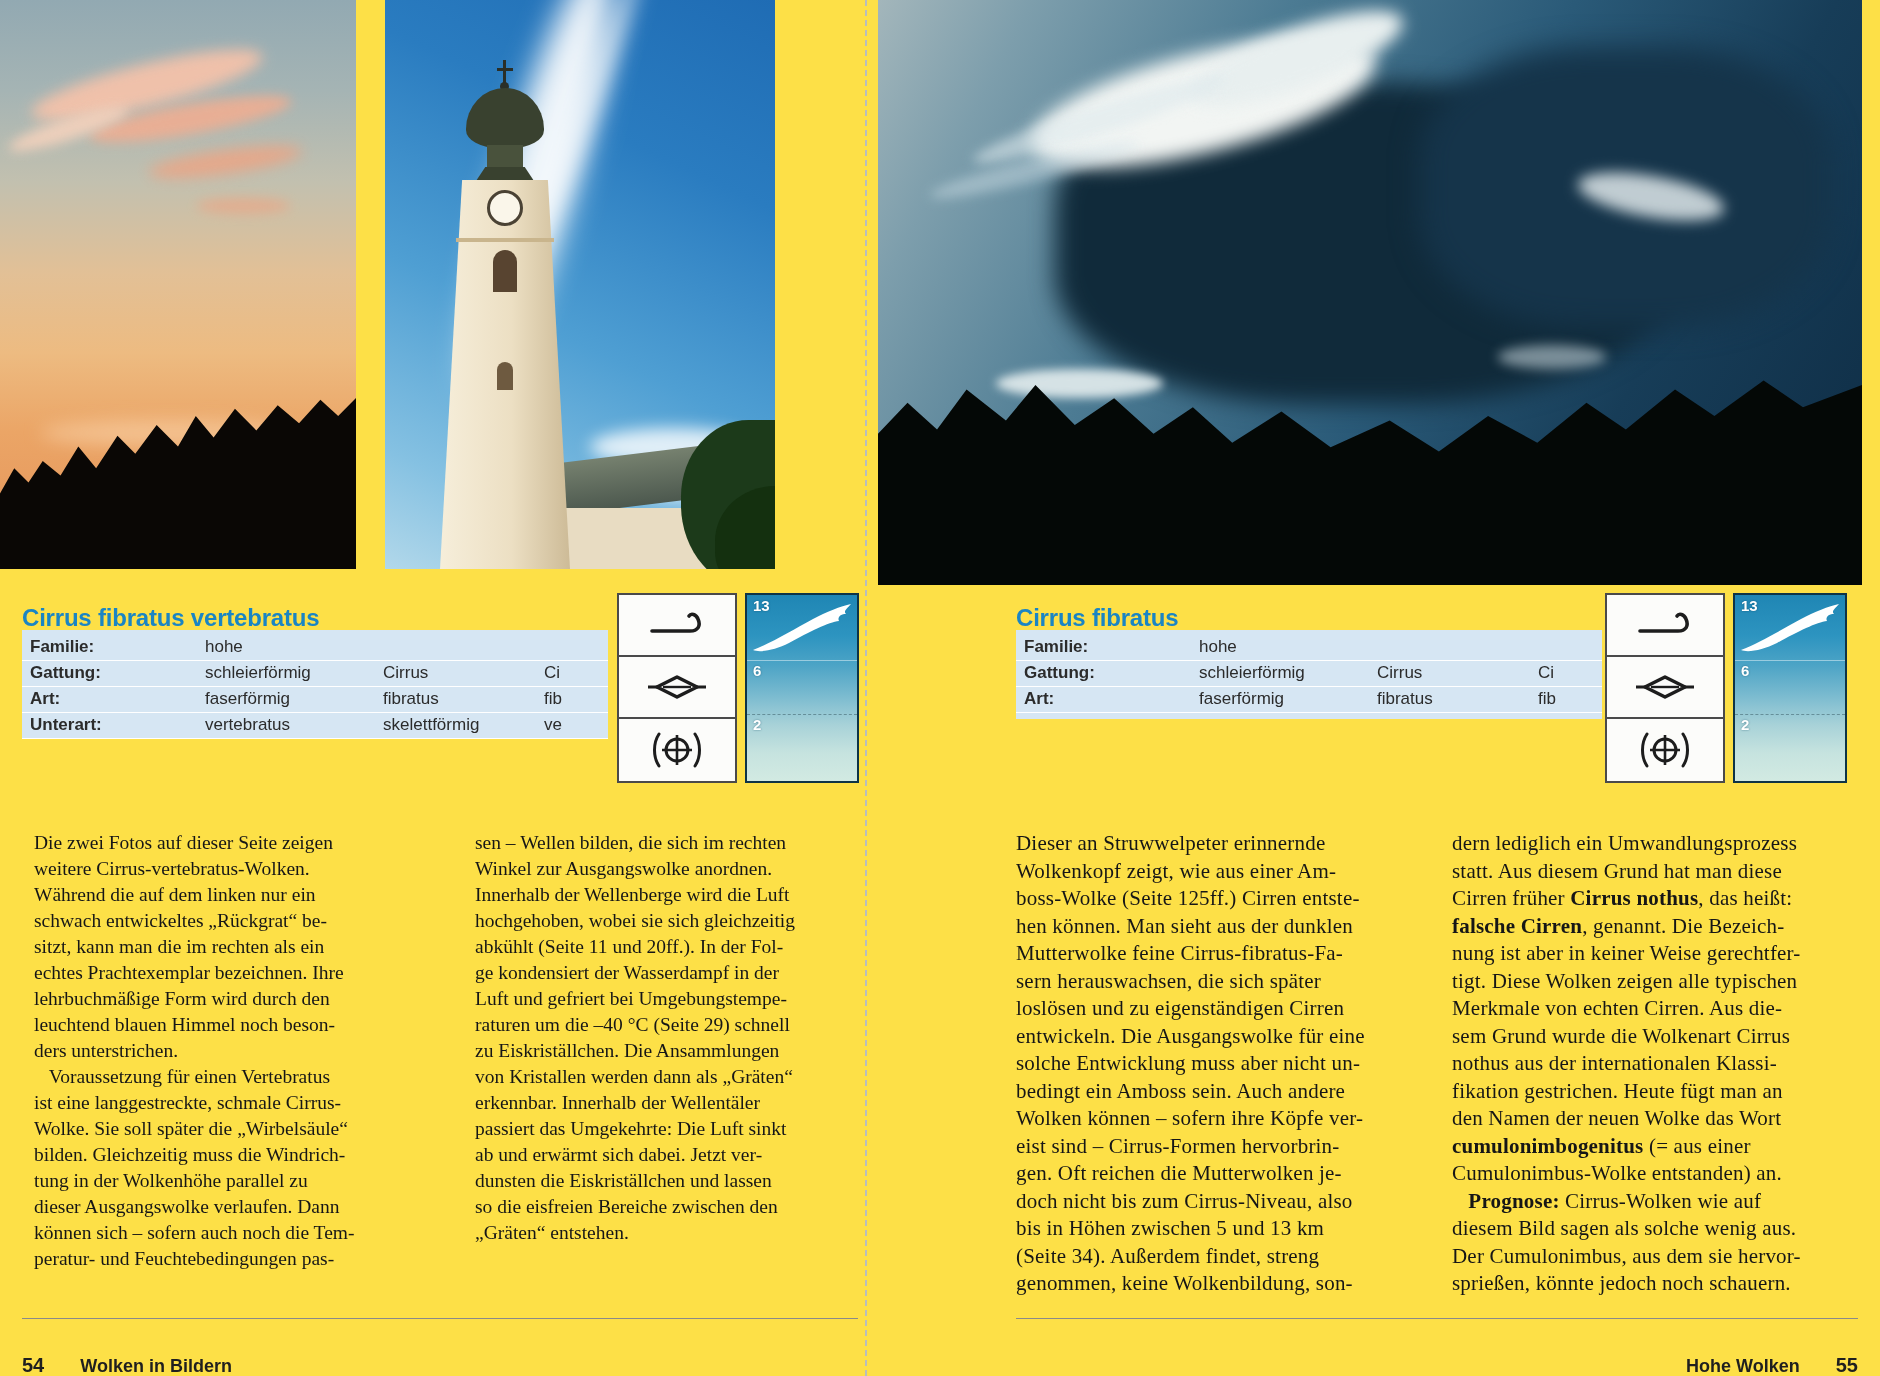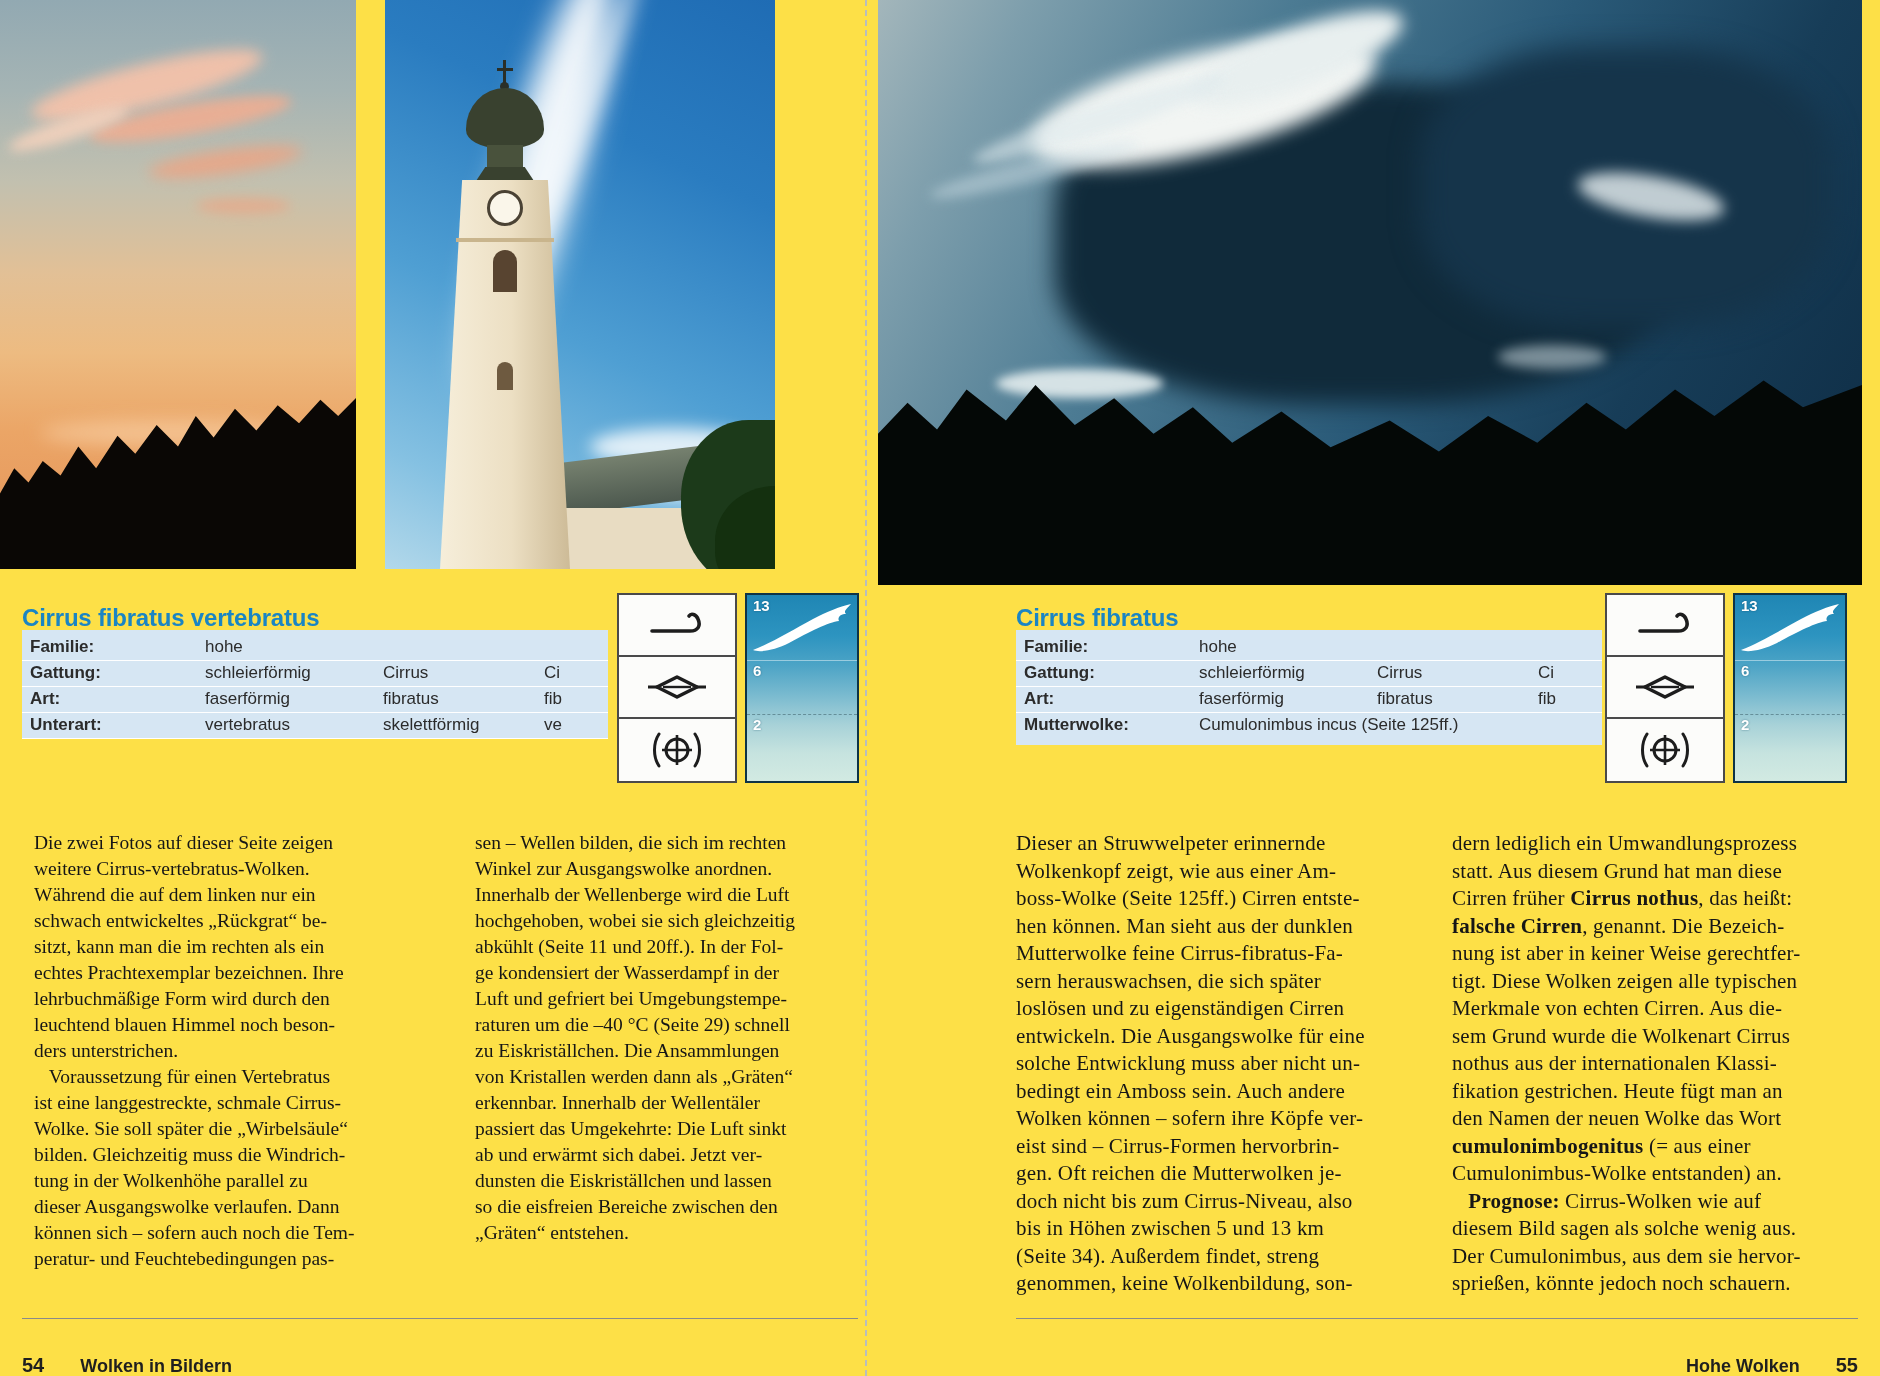--- a/index.html
+++ b/index.html
@@ -261,24 +261,20 @@
         <span class="tcell c1">schleierförmig</span>
         <span class="tcell c2">Cirrus</span>
         <span class="tcell c3">Ci</span>
       </div>
       <div class="trow">
         <span class="tcell c0">Art:</span>
         <span class="tcell c1">faserförmig</span>
         <span class="tcell c2">fibratus</span>
         <span class="tcell c3">fib</span>
       </div>
-      <div class="trow last">
-        <span class="tcell c0">Mutterwolke:</span>
-        <span class="tcell c1">Cumulonimbus incus (Seite 125ff.)</span>
-      </div>
     </div>
 
     <div class="symbox" style="left:1605px;top:593px;">
       <div class="symcell">
         <svg viewBox="0 0 64 44">
             <path d="M7 28 H45 C53 28 56 23 53 16 C51 11 46 10 44 13" fill="none" stroke="#1d1d1d" stroke-width="3.6" stroke-linecap="round"></path>
           </svg>
       </div>
       <div class="symcell">
         <svg viewBox="0 0 64 44">

